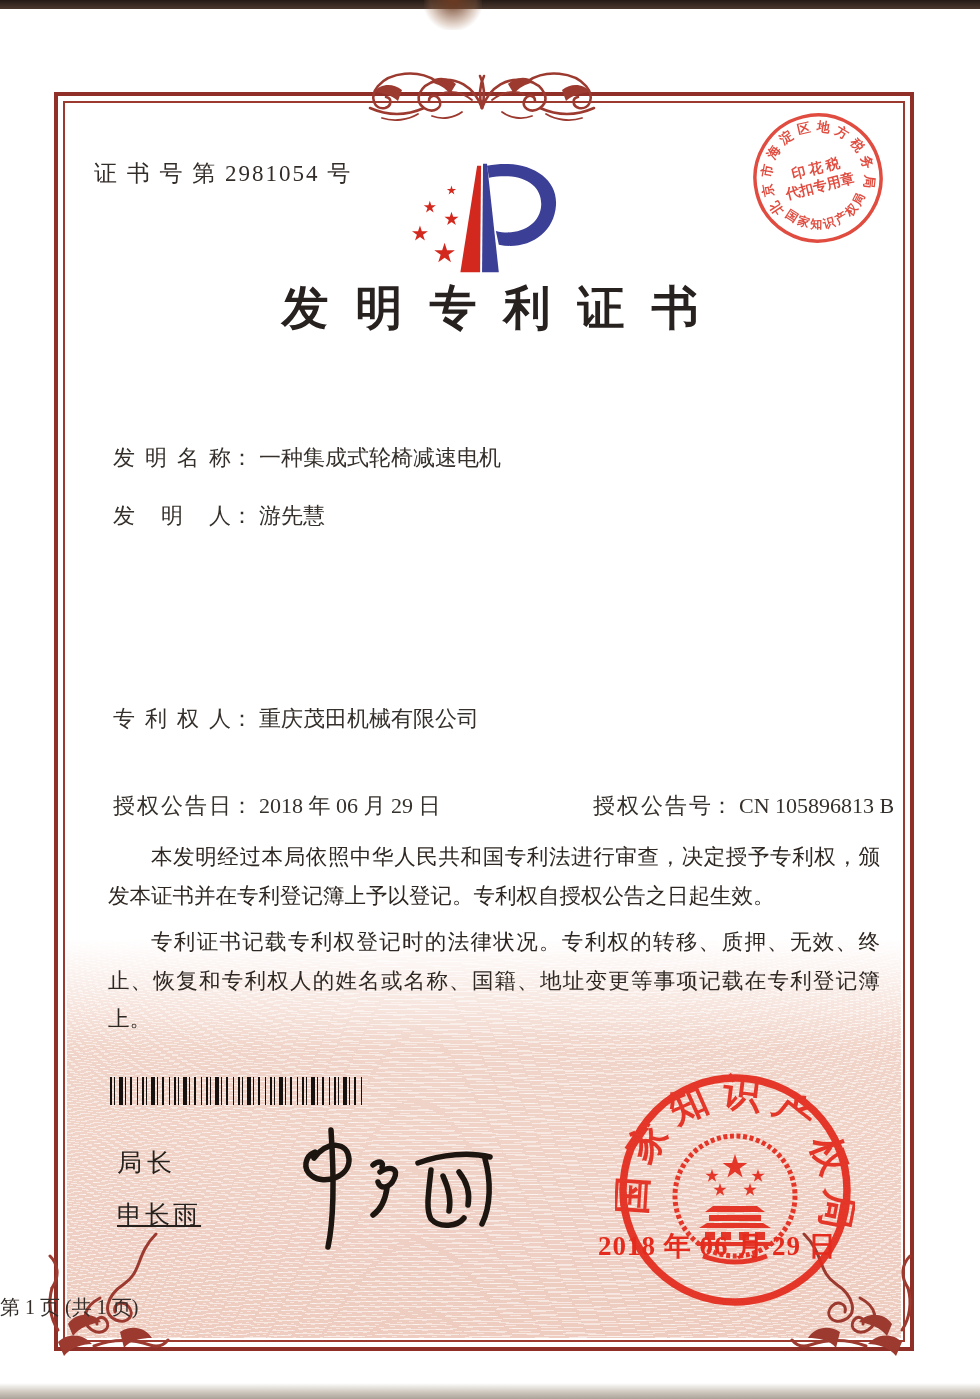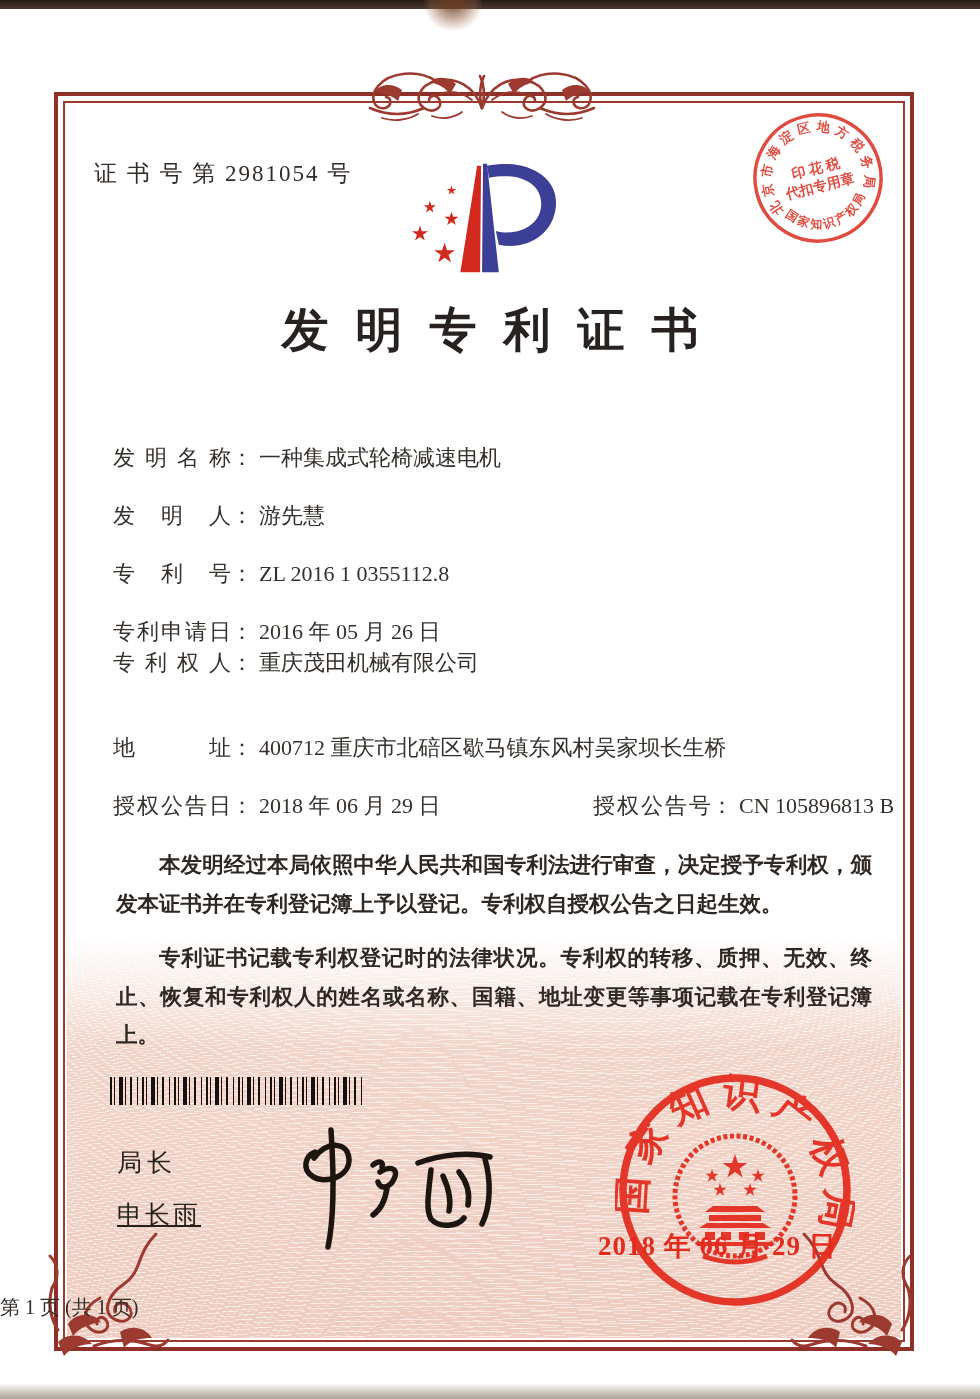--- a/index.html
+++ b/index.html
@@ -17,29 +17,29 @@
   
   .guilloche{position:absolute;left:2px;right:2px;bottom:2px;height:400px;
      background:
        repeating-radial-gradient(120% 70% at 42% -30%, rgba(255,255,255,.55) 0 1.6px, rgba(255,255,255,0) 1.6px 9px),
        repeating-radial-gradient(130% 80% at 65% 150%, rgba(255,255,255,.45) 0 1.4px, rgba(255,255,255,0) 1.4px 11px),
        linear-gradient(#f2d8cd,#eeccc0);
      -webkit-mask-image:linear-gradient(180deg,transparent 0,#000 110px);
      mask-image:linear-gradient(180deg,transparent 0,#000 110px);}
   
   .cert-no{position:absolute;left:94px;top:158px;font-size:23px;letter-spacing:2px;color:#332d29;}
-  .title{position:absolute;left:0;top:299px;width:100%;text-align:center;font-size:47px;font-weight:700;
+  .title{position:absolute;left:0;top:277px;width:100%;text-align:center;font-size:47px;font-weight:700;
          letter-spacing:27px;text-indent:27px;color:#272120;}
   .field{position:absolute;left:113px;font-size:22px;color:#35302b;white-space:nowrap;}
   .flabel{display:inline-block;width:118px;text-align:justify;text-align-last:justify;text-justify:inter-character;vertical-align:bottom;}
   .fcolon{margin:0 6px 0 0;}
   .field2{position:absolute;left:480px;top:0;}
   .body-text{position:absolute;left:100px;top:830px;width:788px;font-size:21.5px;line-height:38.5px;
              text-align:justify;color:#2e2722;}
-  .body-text p{margin:16px;text-indent:2em;font-weight:bold;}
+  .body-text p{margin:8px;text-indent:2em;}
   .barcode{position:absolute;left:110px;top:1077px;width:256px;height:28px;
      background:repeating-linear-gradient(90deg,#17120f 0 2px,transparent 2px 4px,#17120f 4px 5px,
         transparent 5px 9px,#17120f 9px 13px,transparent 13px 15px,#17120f 15px 16px,transparent 16px 20px,
         #17120f 20px 22px,transparent 22px 27px,#17120f 27px 28px,transparent 28px 32px);}
   .officer-role{position:absolute;left:117px;top:1146px;font-size:25px;letter-spacing:5px;color:#26211d;text-align:center;}
   .officer-name{position:absolute;left:117px;top:1198px;font-size:25px;letter-spacing:3px;color:#26211d;text-decoration:underline;}
   .signature{position:absolute;left:252px;top:1118px;}
   .footer{position:absolute;left:0;top:1294px;width:100%;text-align:left;font-size:20px;color:#332d29;}
   
   .tax-stamp{position:absolute;left:750px;top:110px;width:136px;height:136px;transform:rotate(-14deg);opacity:.9;}
@@ -140,31 +140,22 @@
   </svg>
 
   <div class="title">发明专利证书</div>
 
   <div class="field" style="top:501px">
     <span class="flabel">发明人</span><span class="fcolon">：</span><span>游先慧</span>
   </div>
   <div class="field" style="top:443px">
     <span class="flabel">发明名称</span><span class="fcolon">：</span><span>一种集成式轮椅减速电机</span>
   </div>
-  <div class="field" style="top:559px">
-    <span class="flabel">专利号</span><span class="fcolon">：</span><span>ZL 2016 1 0355112.8</span>
-  </div>
-  <div class="field" style="top:617px">
-    <span class="flabel">专利申请日</span><span class="fcolon">：</span><span>2016 年 05 月 26 日</span>
-  </div>
-  <div class="field" style="top:648px">
+  <div class="field" style="top:704px">
     <span class="flabel">专利权人</span><span class="fcolon">：</span><span>重庆茂田机械有限公司</span>
-  </div>
-  <div class="field" style="top:733px">
-    <span class="flabel">地址</span><span class="fcolon">：</span><span>400712 重庆市北碚区歇马镇东风村吴家坝长生桥</span>
   </div>
   <div class="field" style="top:791px">
     <span class="flabel">授权公告日</span><span class="fcolon">：</span><span>2018 年 06 月 29 日</span>
     <span class="field2">
       <span class="flabel">授权公告号</span><span class="fcolon">：</span><span>CN 105896813 B</span>
     </span>
   </div>
 
   <div class="body-text">
     <p>本发明经过本局依照中华人民共和国专利法进行审查，决定授予专利权，颁发本证书并在专利登记簿上予以登记。专利权自授权公告之日起生效。</p>

